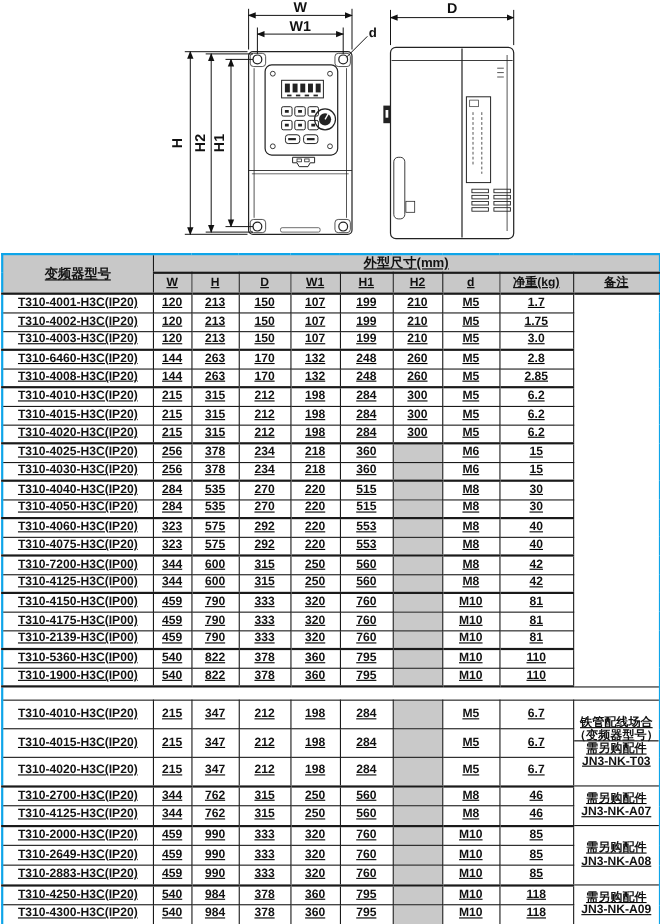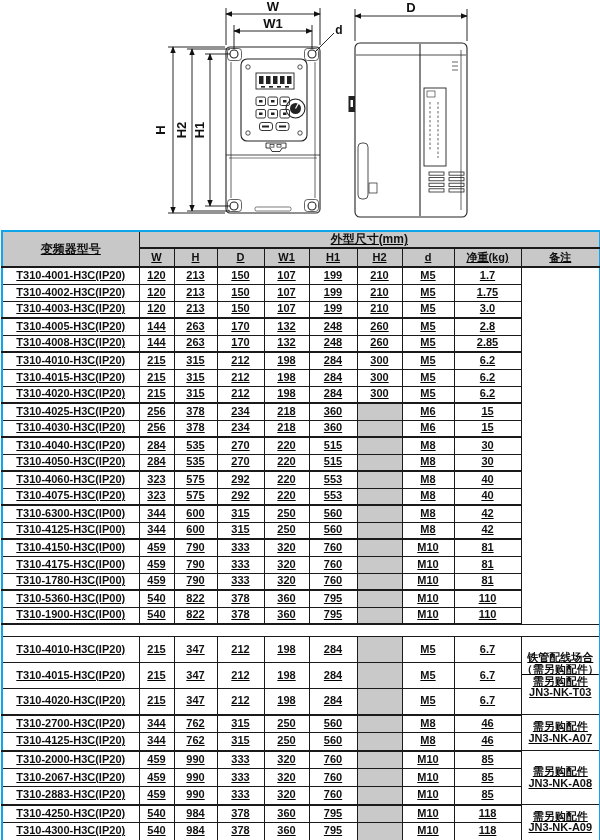--- a/index.html
+++ b/index.html
@@ -232,21 +232,21 @@
             <td>120</td>
             <td>213</td>
             <td>150</td>
             <td>107</td>
             <td>199</td>
             <td>210</td>
             <td>M5</td>
             <td>3.0</td>
           </tr>
           <tr class="row-s1">
-            <td class="model">T310-4005-H3C(IP20)</td>
+            <td class="model">T310-6460-H3C(IP20)</td>
             <td>144</td>
             <td>263</td>
             <td>170</td>
             <td>132</td>
             <td>248</td>
             <td>260</td>
             <td>M5</td>
             <td>2.8</td>
           </tr>
           <tr class="row-s1 group-end">
@@ -353,21 +353,21 @@
             <td>323</td>
             <td>575</td>
             <td>292</td>
             <td>220</td>
             <td>553</td>
             <td class="gray"></td>
             <td>M8</td>
             <td>40</td>
           </tr>
           <tr class="row-s1">
-            <td class="model">T310-6300-H3C(IP00)</td>
+            <td class="model">T310-7200-H3C(IP00)</td>
             <td>344</td>
             <td>600</td>
             <td>315</td>
             <td>250</td>
             <td>560</td>
             <td class="gray"></td>
             <td>M8</td>
             <td>42</td>
           </tr>
           <tr class="row-s1 group-end">
@@ -397,21 +397,21 @@
             <td>459</td>
             <td>790</td>
             <td>333</td>
             <td>320</td>
             <td>760</td>
             <td class="gray"></td>
             <td>M10</td>
             <td>81</td>
           </tr>
           <tr class="row-s1 group-end">
-            <td class="model">T310-1780-H3C(IP00)</td>
+            <td class="model">T310-2139-H3C(IP00)</td>
             <td>459</td>
             <td>790</td>
             <td>333</td>
             <td>320</td>
             <td>760</td>
             <td class="gray"></td>
             <td>M10</td>
             <td>81</td>
           </tr>
           <tr class="row-s1">
@@ -444,21 +444,21 @@
             <td>215</td>
             <td>347</td>
             <td>212</td>
             <td>198</td>
             <td>284</td>
             <td class="gray"></td>
             <td>M5</td>
             <td>6.7</td>
             <td rowspan="3" class="remark-cell">
               <div>铁管配线场合</div>
-              <div>（需另购配件）</div>
+              <div>（变频器型号）</div>
               <div>需另购配件</div>
               <div>JN3-NK-T03</div>
             </td>
           </tr>
           <tr class="row-tall">
             <td class="model">T310-4015-H3C(IP20)</td>
             <td>215</td>
             <td>347</td>
             <td>212</td>
             <td>198</td>
@@ -513,21 +513,21 @@
             <td>760</td>
             <td class="gray"></td>
             <td>M10</td>
             <td>85</td>
             <td rowspan="3" class="remark-cell">
               <div>需另购配件</div>
               <div>JN3-NK-A08</div>
             </td>
           </tr>
           <tr class="row-s2">
-            <td class="model">T310-2067-H3C(IP20)</td>
+            <td class="model">T310-2649-H3C(IP20)</td>
             <td>459</td>
             <td>990</td>
             <td>333</td>
             <td>320</td>
             <td>760</td>
             <td class="gray"></td>
             <td>M10</td>
             <td>85</td>
           </tr>
           <tr class="row-s2 group-end">

